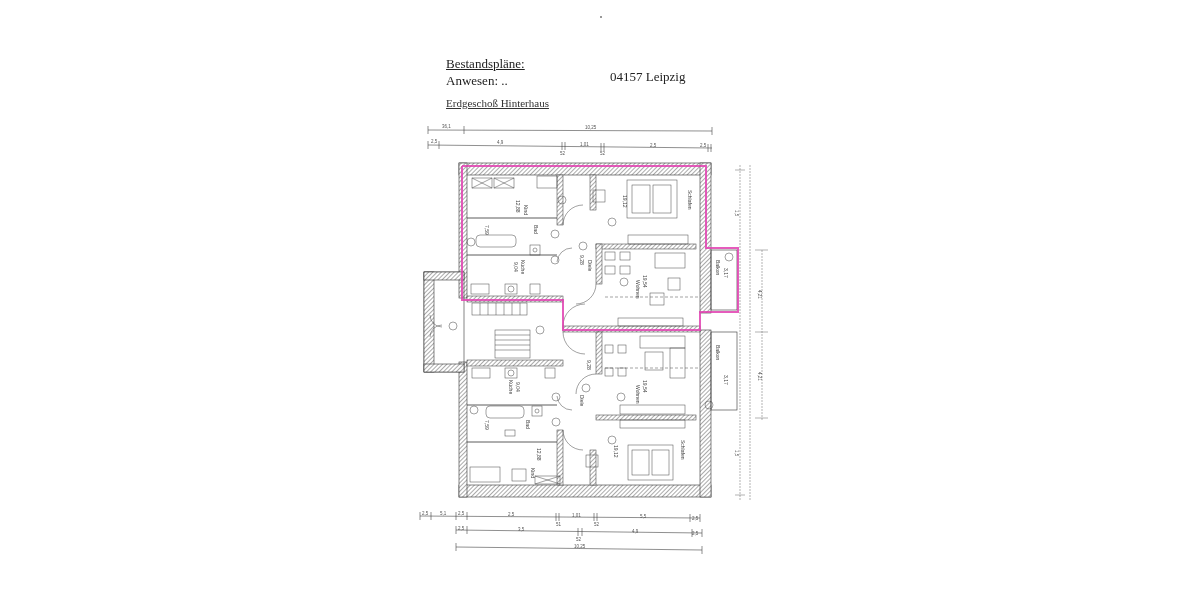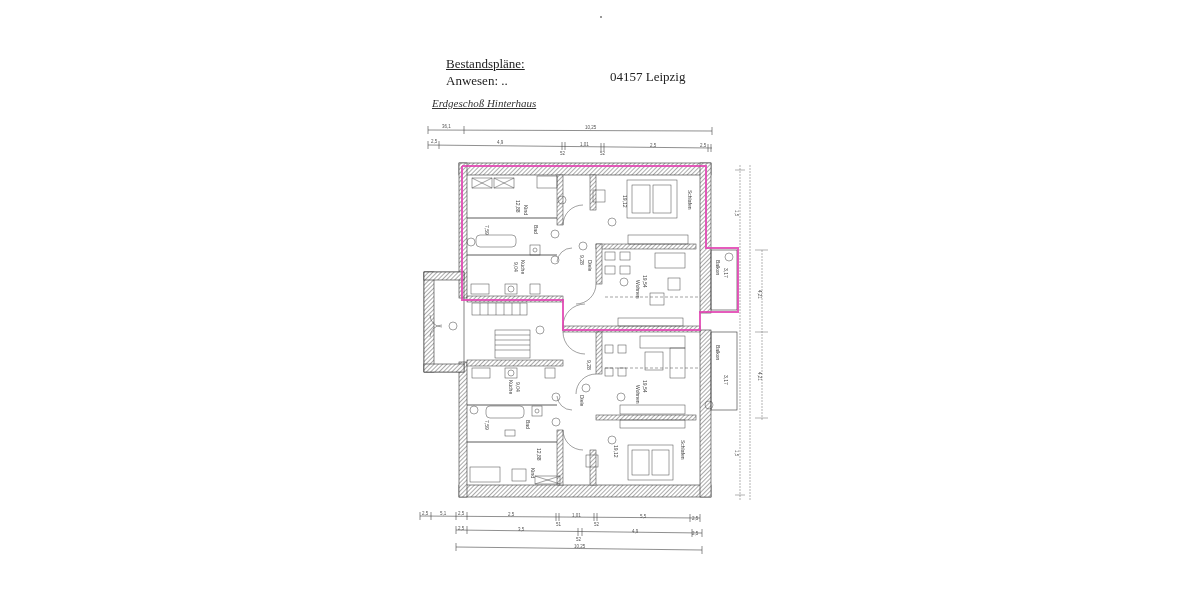--- a/index.html
+++ b/index.html
@@ -1,21 +1,21 @@
 <!DOCTYPE html>
 <html><head>
 <meta charset="utf-8">
 <style>
   html,body{margin:0;padding:0;background:#ffffff;}
   body{width:1200px;height:600px;position:relative;overflow:hidden;font-family:"Liberation Serif",serif;}
   .hdr{position:absolute;font-weight:normal;color:#222;font-size:13px;}
   .title{left:446px;top:56px;text-decoration:underline;}
   .anw{left:446px;top:73px;text-align:right;}
   .plz{left:610px;top:69px;}
-  .floor{position:absolute;left:432px;top:97px;font-style:italic;font-size:11px;color:#333;text-decoration:underline;font-weight:normal;}
+  .floor{position:absolute;left:446px;top:97px;font-size:11px;color:#333;text-decoration:underline;font-weight:normal;}
   .dot{position:absolute;left:600px;top:16px;width:2px;height:2px;background:#999;}
   svg{position:absolute;left:0;top:0;}
   .rl{font-family:"Liberation Sans",sans-serif;font-size:5px;fill:#444;}
   .dl{font-family:"Liberation Sans",sans-serif;font-size:4.5px;fill:#555;}
 </style>
 </head>
 <body>
 
 <div class="dot"></div>
 <div class="hdr title">Bestandspläne:</div>

